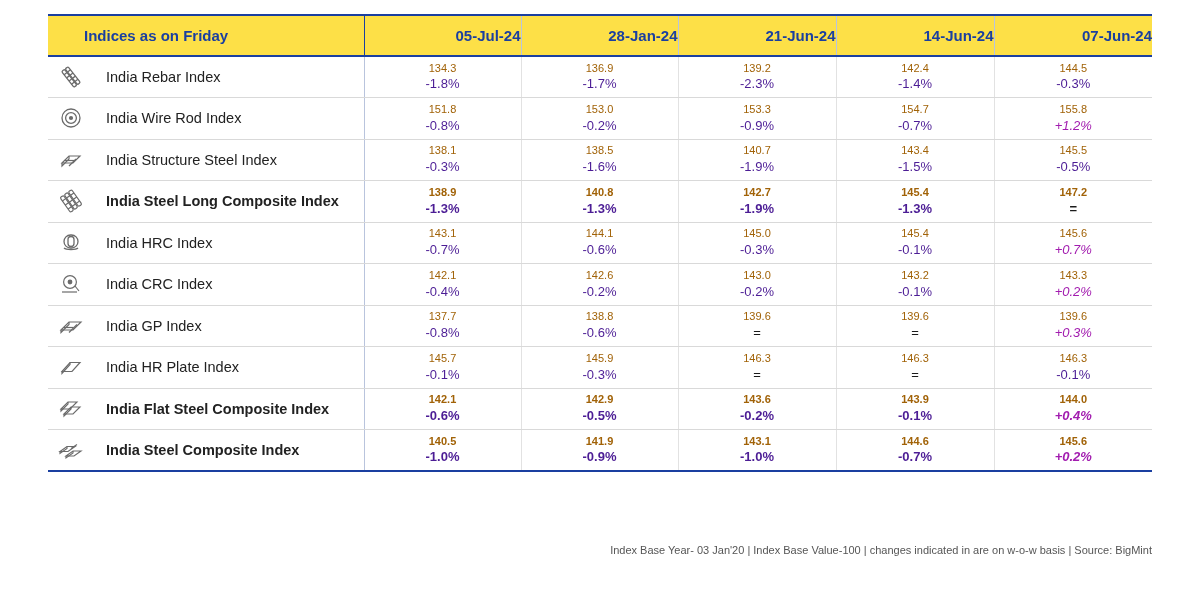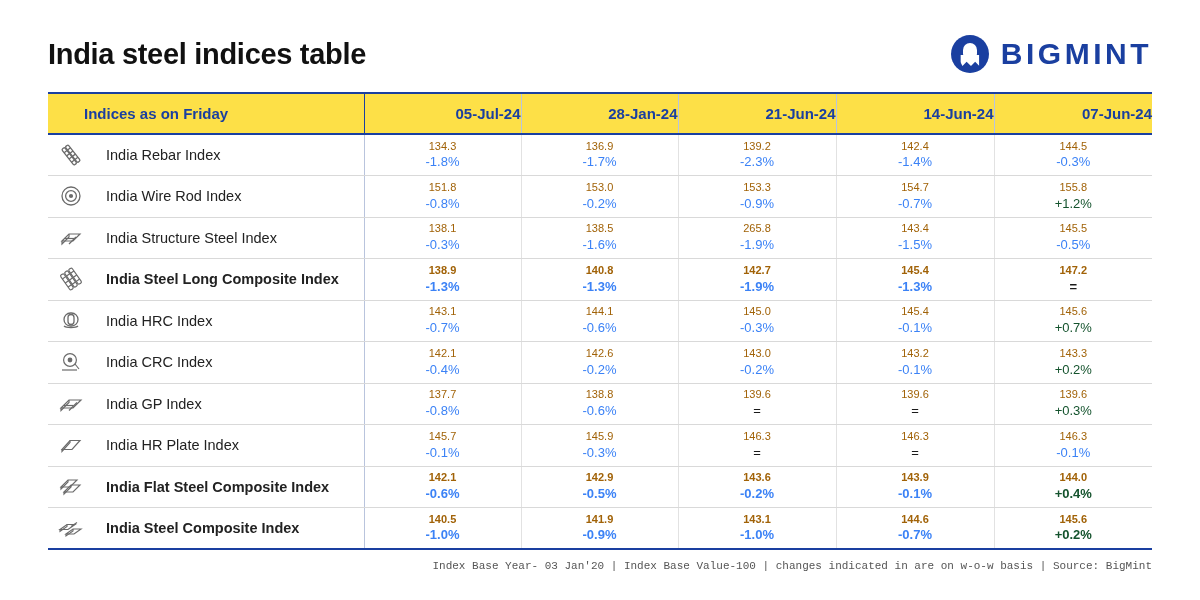--- a/index.html
+++ b/index.html
@@ -143,58 +143,50 @@
     font-size: 11px;
     color: #a16207;
     line-height: 1.25;
   }
   .val-chg {
     font-size: 13px;
     line-height: 1.25;
     margin-top: 1px;
   }
   tr.composite .val-main, tr.composite .val-chg { font-weight: bold; }
-  .neg { color: #3b82f6; }
-  .pos { color: #14532d; }
+  .neg { color: #4c1d95; }
+  .pos { color: #a21caf; font-style: italic; }
   .flat { color: #1a1a1a; }
 
   
   .ico {
     width: 26px;
     height: 26px;
     flex: 0 0 26px;
     position: relative;
     display: inline-block;
     color: #6b6b6b;
   }
   .ico svg { display: block; width: 26px; height: 26px; }
 
   
   .footnote {
     position: absolute;
     right: 48px;
-    bottom: 28px;
+    bottom: 44px;
     font-size: 11px;
     color: #555555;
     text-align: right;
-    font-family: Liberation Mono, monospace;
   }
 </style>
 </head>
 <body>
 
 <div class="page">
 
-  <div class="header">
-    <h1 class="title">India steel indices table</h1>
-    <div class="brand">
-      <span class="brand-mark"></span>
-      <span class="brand-name">BIGMINT</span>
-    </div>
-  </div>
 
   <div class="table-wrap">
     <table>
       <colgroup>
         <col style="width:316px">
         <col style="width:157px">
         <col style="width:157px">
         <col style="width:158px">
         <col style="width:158px">
         <col style="width:158px">
@@ -296,21 +288,21 @@
             </td>
             <td class="val-cell">
               <div class="val-main">138.1</div>
               <div class="val-chg neg">-0.3%</div>
             </td>
             <td class="val-cell">
               <div class="val-main">138.5</div>
               <div class="val-chg neg">-1.6%</div>
             </td>
             <td class="val-cell">
-              <div class="val-main">265.8</div>
+              <div class="val-main">140.7</div>
               <div class="val-chg neg">-1.9%</div>
             </td>
             <td class="val-cell">
               <div class="val-main">143.4</div>
               <div class="val-chg neg">-1.5%</div>
             </td>
             <td class="val-cell last">
               <div class="val-main">145.5</div>
               <div class="val-chg neg">-0.5%</div>
             </td>

